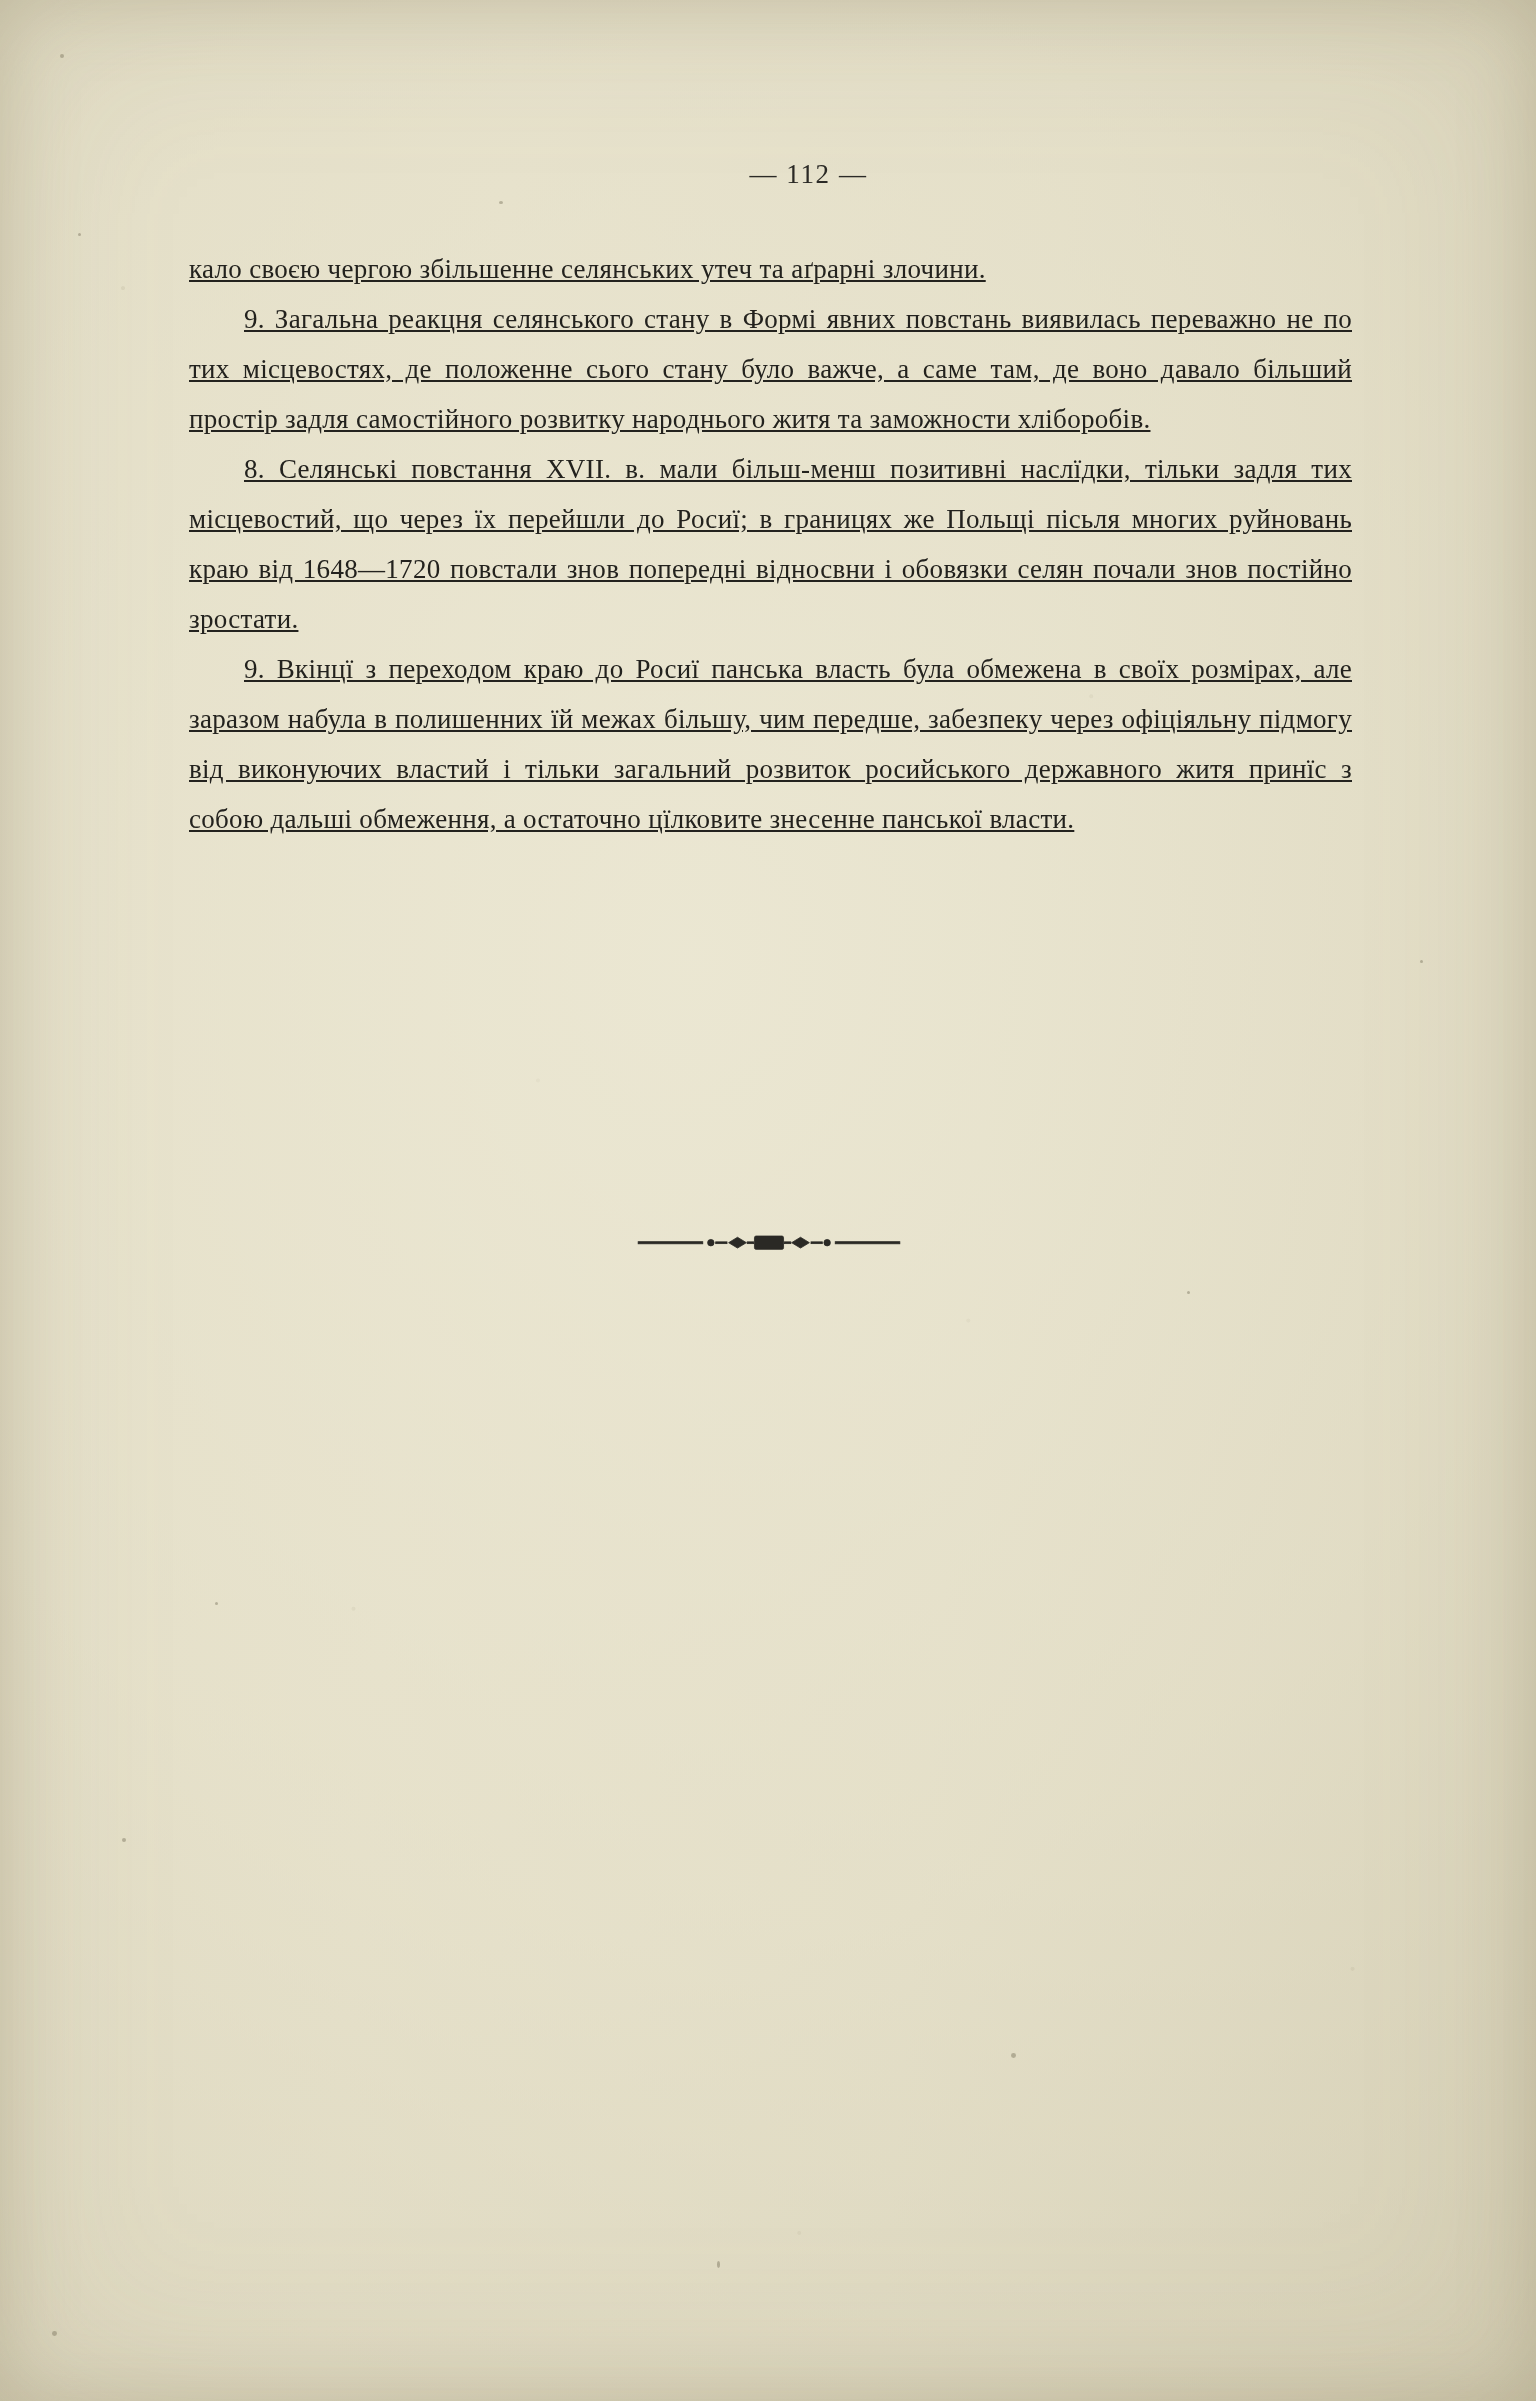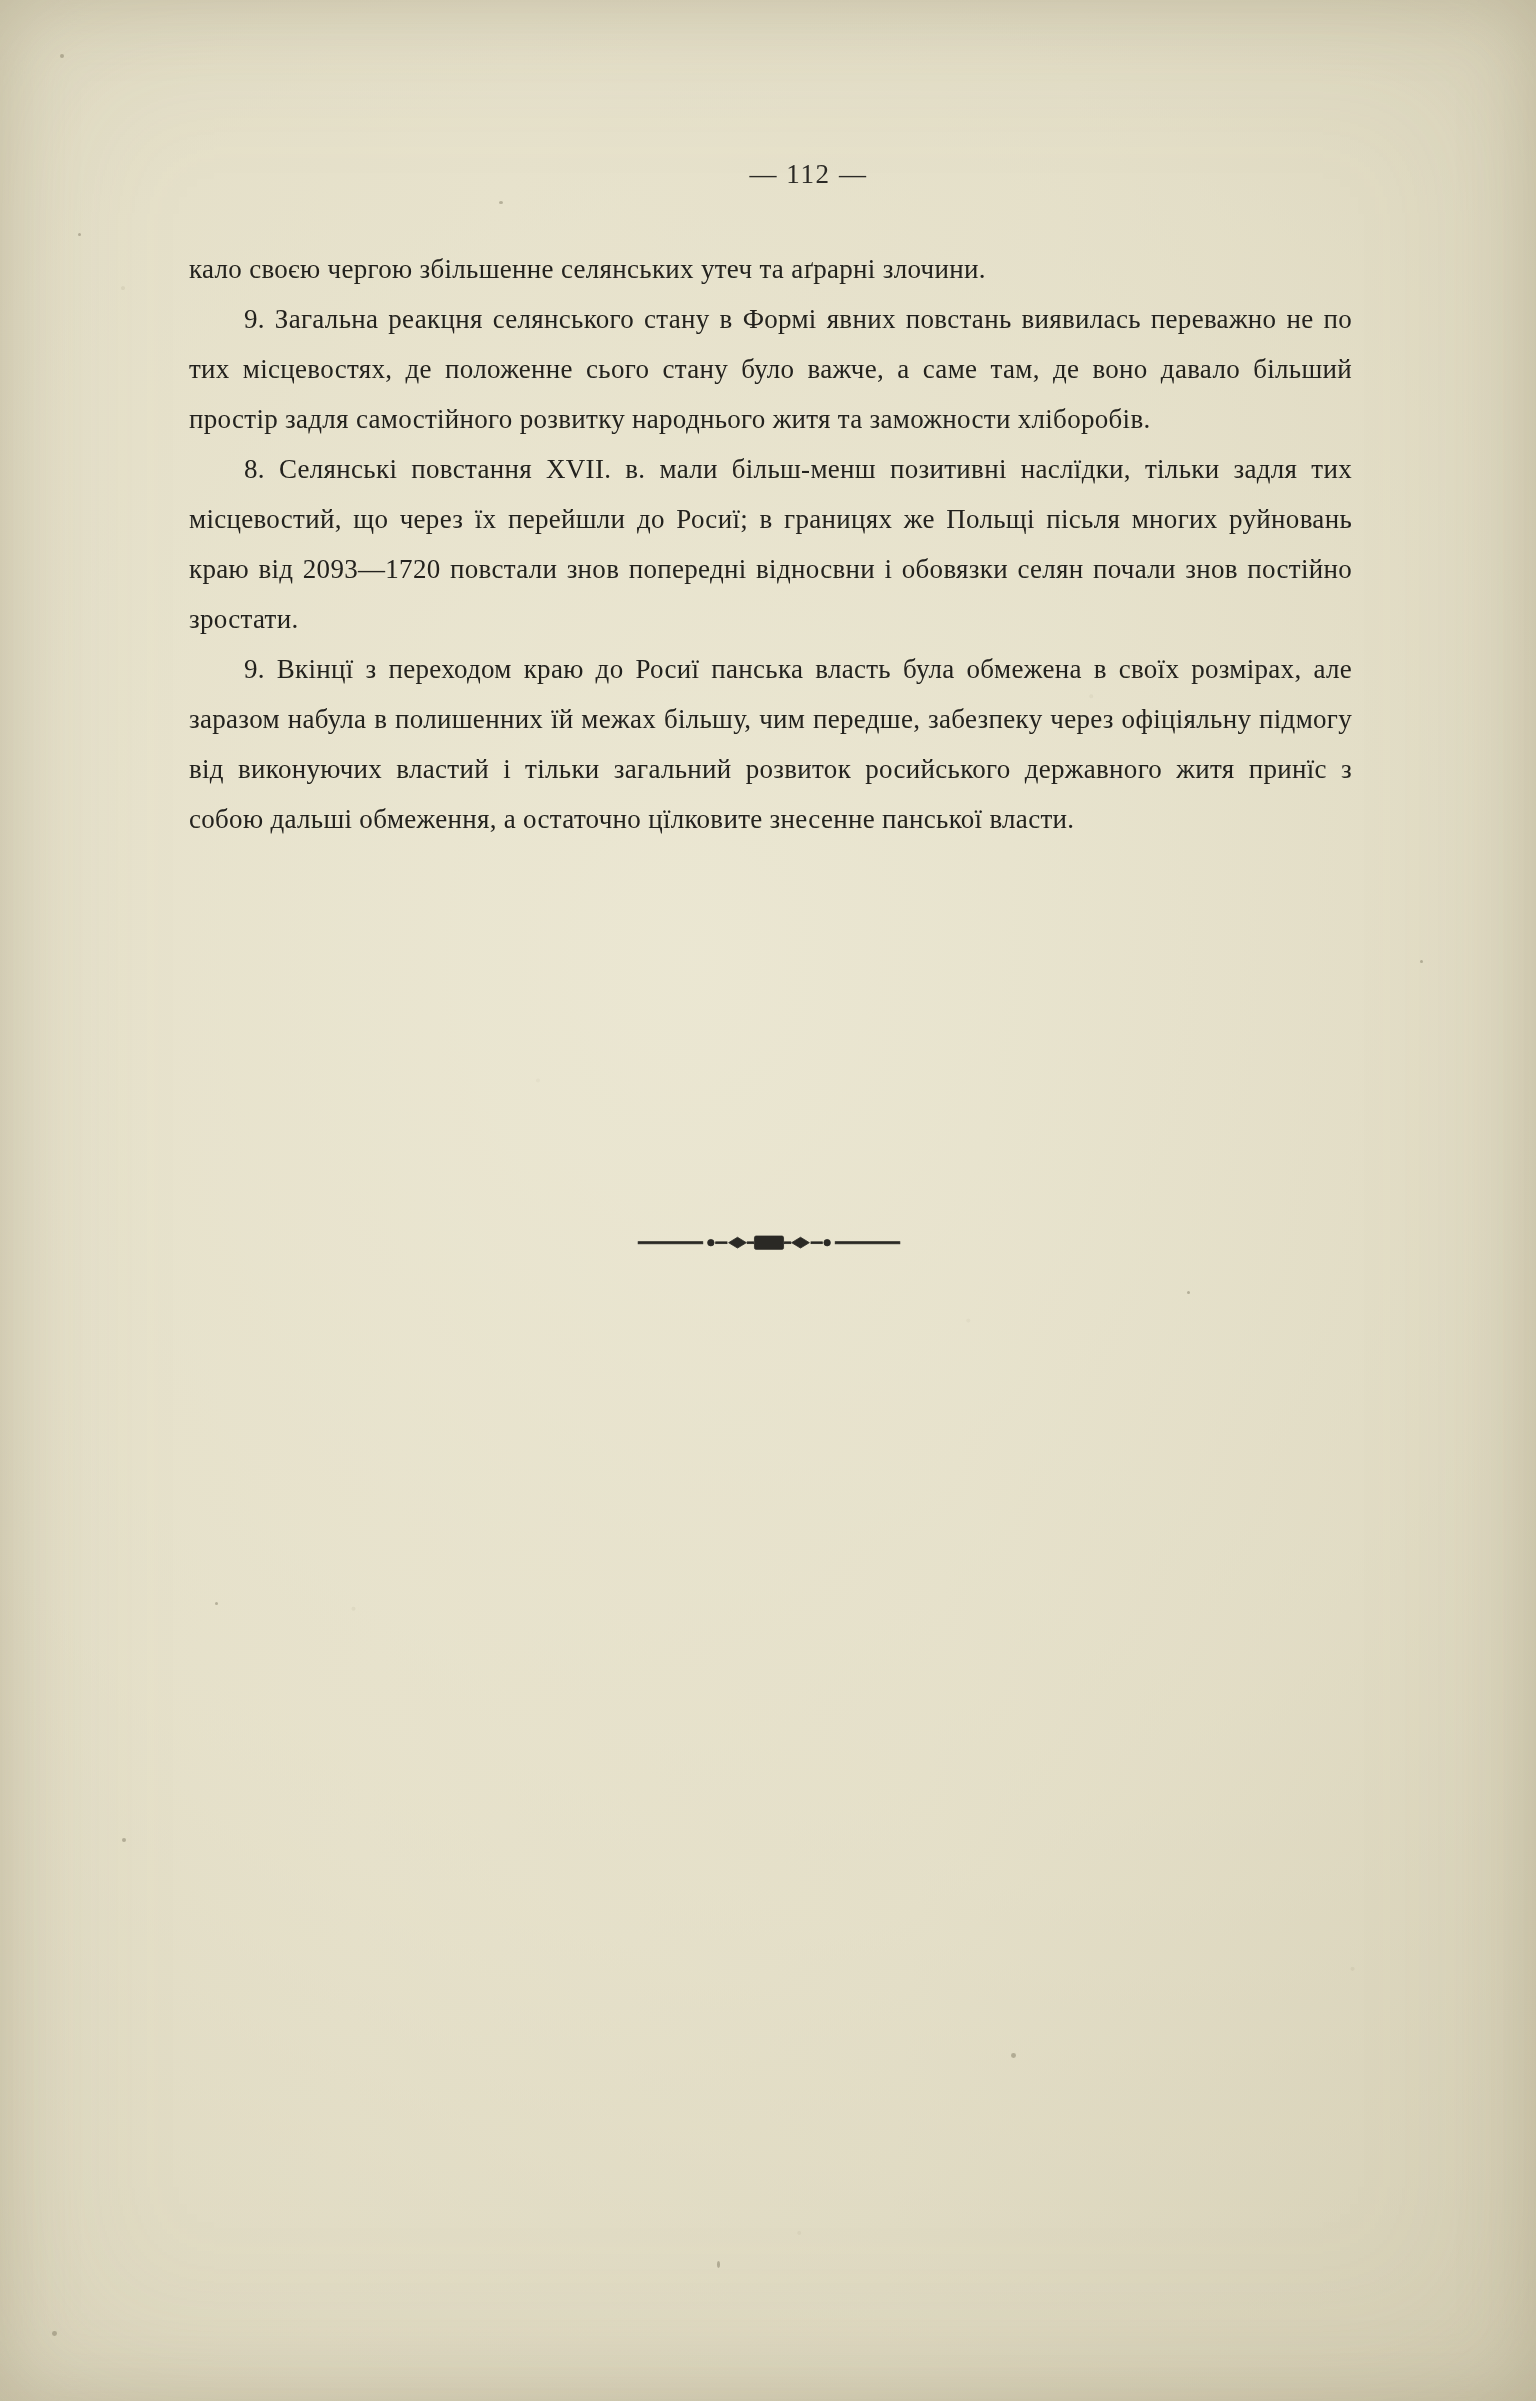--- a/index.html
+++ b/index.html
@@ -68,20 +68,21 @@
     line-height: 50px;
     color: #23221e;
     text-align: justify;
     text-justify: inter-word;
     letter-spacing: 0.3px;
     font-weight: 400;
   }
   .body-text p {
     margin: 0;
     text-indent: 0;
+    text-decoration: underline;
   }
   .body-text p.indent {
     text-indent: 55px;
   }
   .ornament {
     position: absolute;
     top: 1232px;
     left: 0;
     width: 100%;
     display: flex;
@@ -107,21 +108,21 @@
 
 <div class="paper"></div>
 
 <div class="page">
 
   <div class="folio">— 112 —</div>
 
   <div class="body-text">
     <p>кало своєю чергою збільшенне селянських утеч та аґрарні злочини.</p>
     <p class="indent">9. Загальна реакцня селянського стану в Формі явних повстань виявилась переважно не по тих місцевостях, де положенне сього стану було важче, а саме там, де воно давало більший простір задля самостійного розвитку народнього житя та заможности хліборобів.</p>
-    <p class="indent">8. Селянські повстання XVII. в. мали більш-менш позитивні наслїдки, тільки задля тих місцевостий, що через їх перейшли до Росиї; в границях же Польщі пісьля многих руйновань краю від 2093—1720 повстали знов попередні відносвни і обовязки селян почали знов постійно зростати.</p>
+    <p class="indent">8. Селянські повстання XVII. в. мали більш-менш позитивні наслїдки, тільки задля тих місцевостий, що через їх перейшли до Росиї; в границях же Польщі пісьля многих руйновань краю від 1648—1720 повстали знов попередні відносвни і обовязки селян почали знов постійно зростати.</p>
     <p class="indent">9. Вкінцї з переходом краю до Росиї панська власть була обмежена в своїх розмірах, але заразом набула в полишенних їй межах більшу, чим передше, забезпеку через офіціяльну підмогу від виконуючих властий і тільки загальний розвиток росийського державного житя принїс з собою дальші обмеження, а остаточно цїлковите знесенне панської власти.</p>
   </div>
 
   <div class="ornament">
     <svg width="276" height="21" viewBox="0 0 340 26" aria-hidden="true">
       <g fill="#2a2925" stroke="#2a2925">
         <rect x="8" y="12" width="80" height="2.6"></rect>
         <rect x="252" y="12" width="80" height="2.6"></rect>
         <circle cx="98" cy="13.2" r="4"></circle>
         <circle cx="242" cy="13.2" r="4"></circle>

